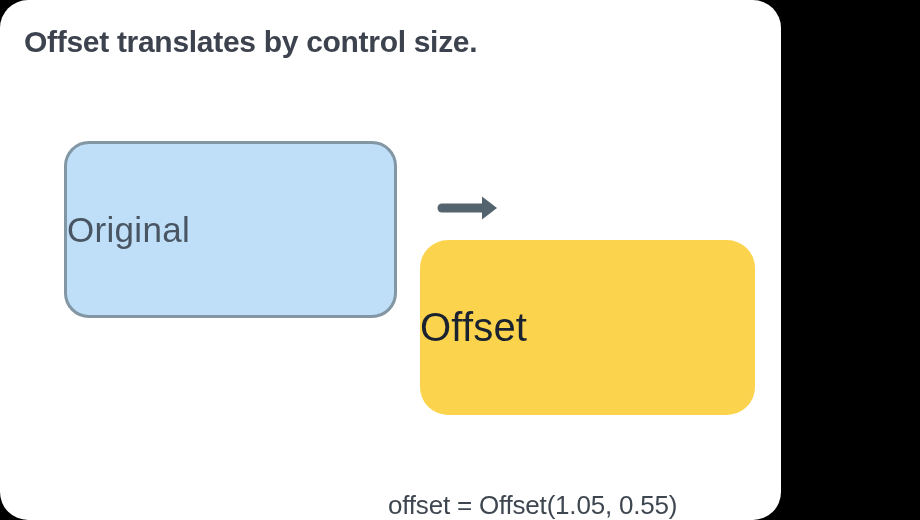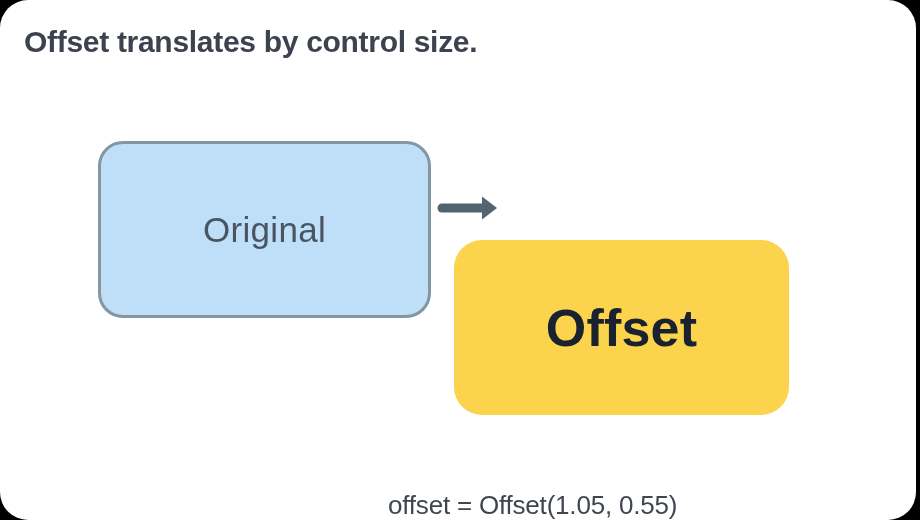--- a/index.html
+++ b/index.html
@@ -5,43 +5,41 @@
   html, body {
     margin: 0;
     padding: 0;
     background: #000000;
     width: 920px;
     height: 520px;
     font-family: "Liberation Sans", sans-serif;
   }
   .stage {
     position: relative;
-    width: 916px;
+    width: 781px;
     height: 520px;
     background: #ffffff;
     border-radius: 28px;
     overflow: hidden;
   }
   .title {
     position: absolute;
     left: 24px;
     top: 26px;
     font-size: 30px;
     line-height: 32px;
     font-weight: 600;
     letter-spacing: -0.3px;
     white-space: nowrap;
   }
   .box {
     position: absolute;
     display: flex;
     align-items: center;
-    justify-content: center;
     box-sizing: border-box;
-    margin-left: 34px;
   }
   .original-box {
     left: 64px;
     top: 141px;
     width: 333px;
     height: 177px;
     border-radius: 25px;
     border: 3px solid;
   }
   .original-label {
@@ -50,22 +48,22 @@
     letter-spacing: 0.3px;
   }
   .offset-box {
     left: 420px;
     top: 240px;
     width: 335px;
     height: 175px;
     border-radius: 28px;
   }
   .offset-label {
-    font-size: 52px;
-    font-weight: 700;
+    font-size: 40px;
+    font-weight: 400;
     letter-spacing: 0.2px;
   }
   .arrow {
     position: absolute;
     left: 436px;
     top: 192px;
     width: 64px;
     height: 32px;
   }
   .caption {

